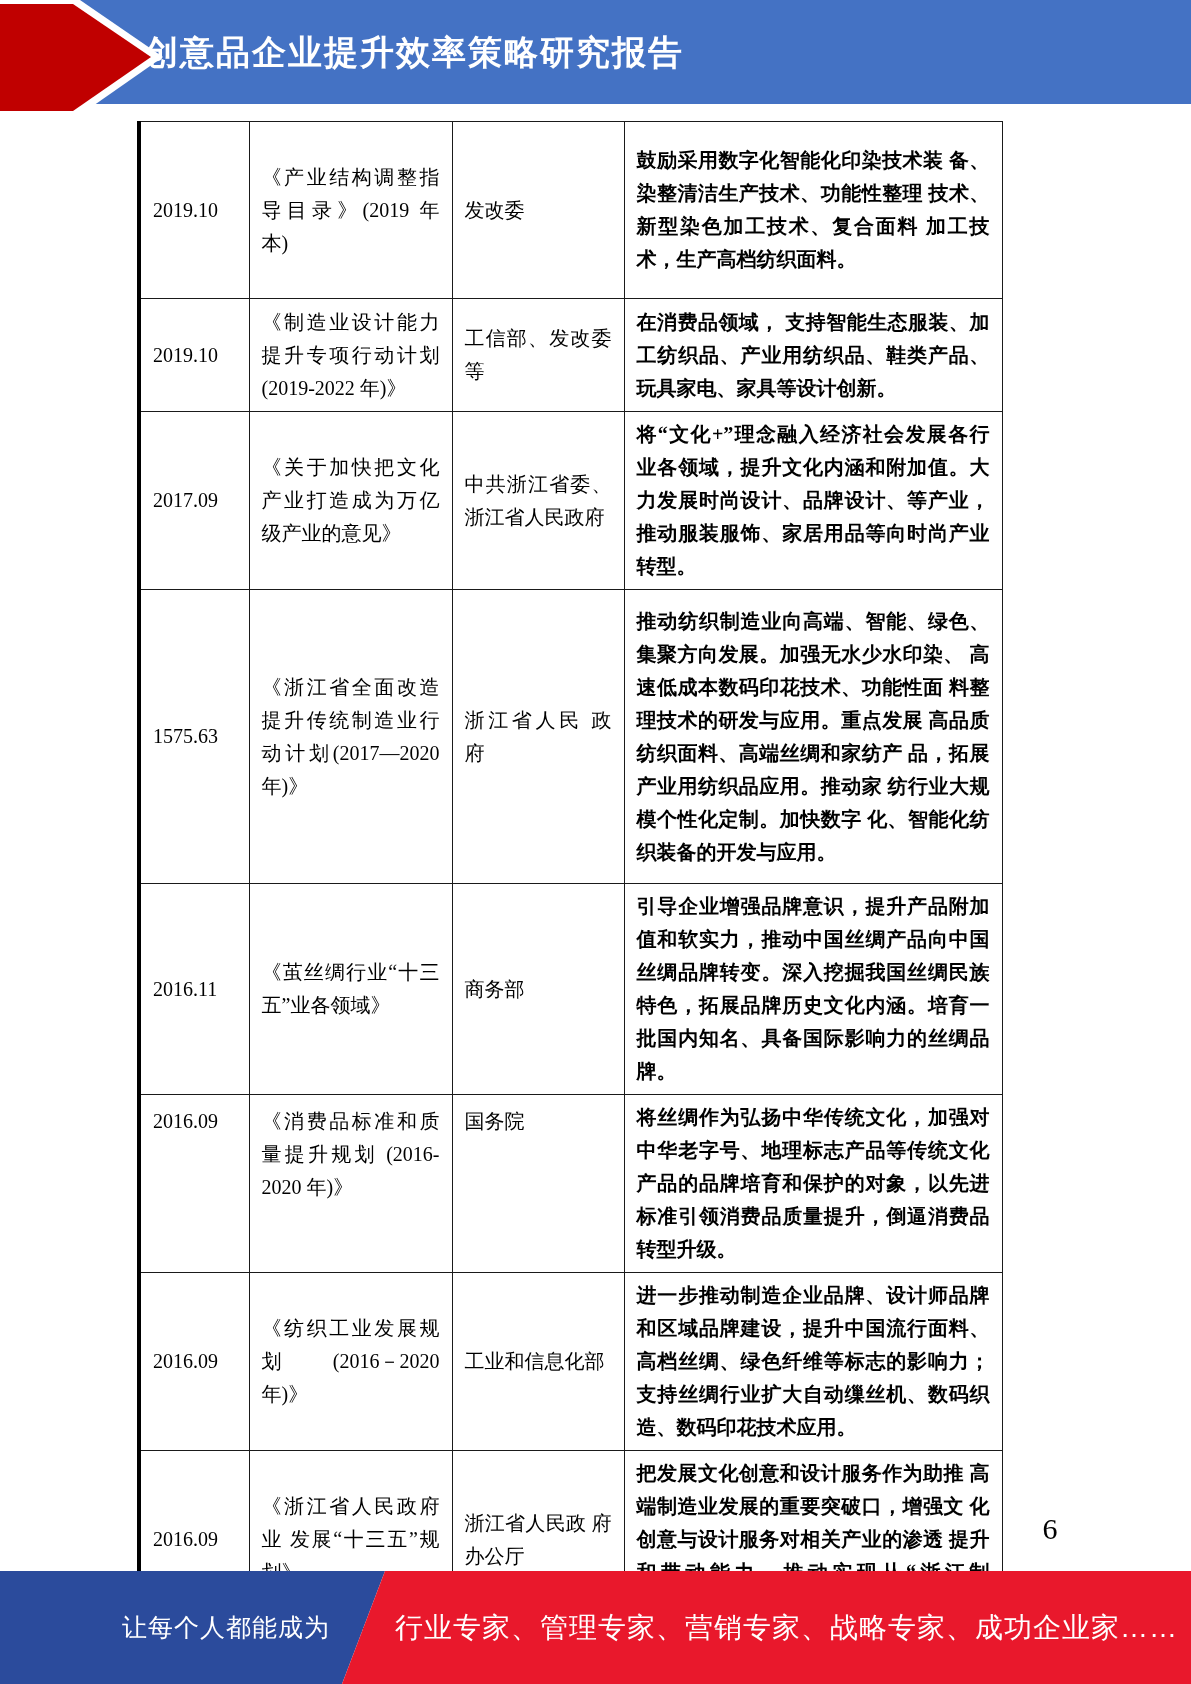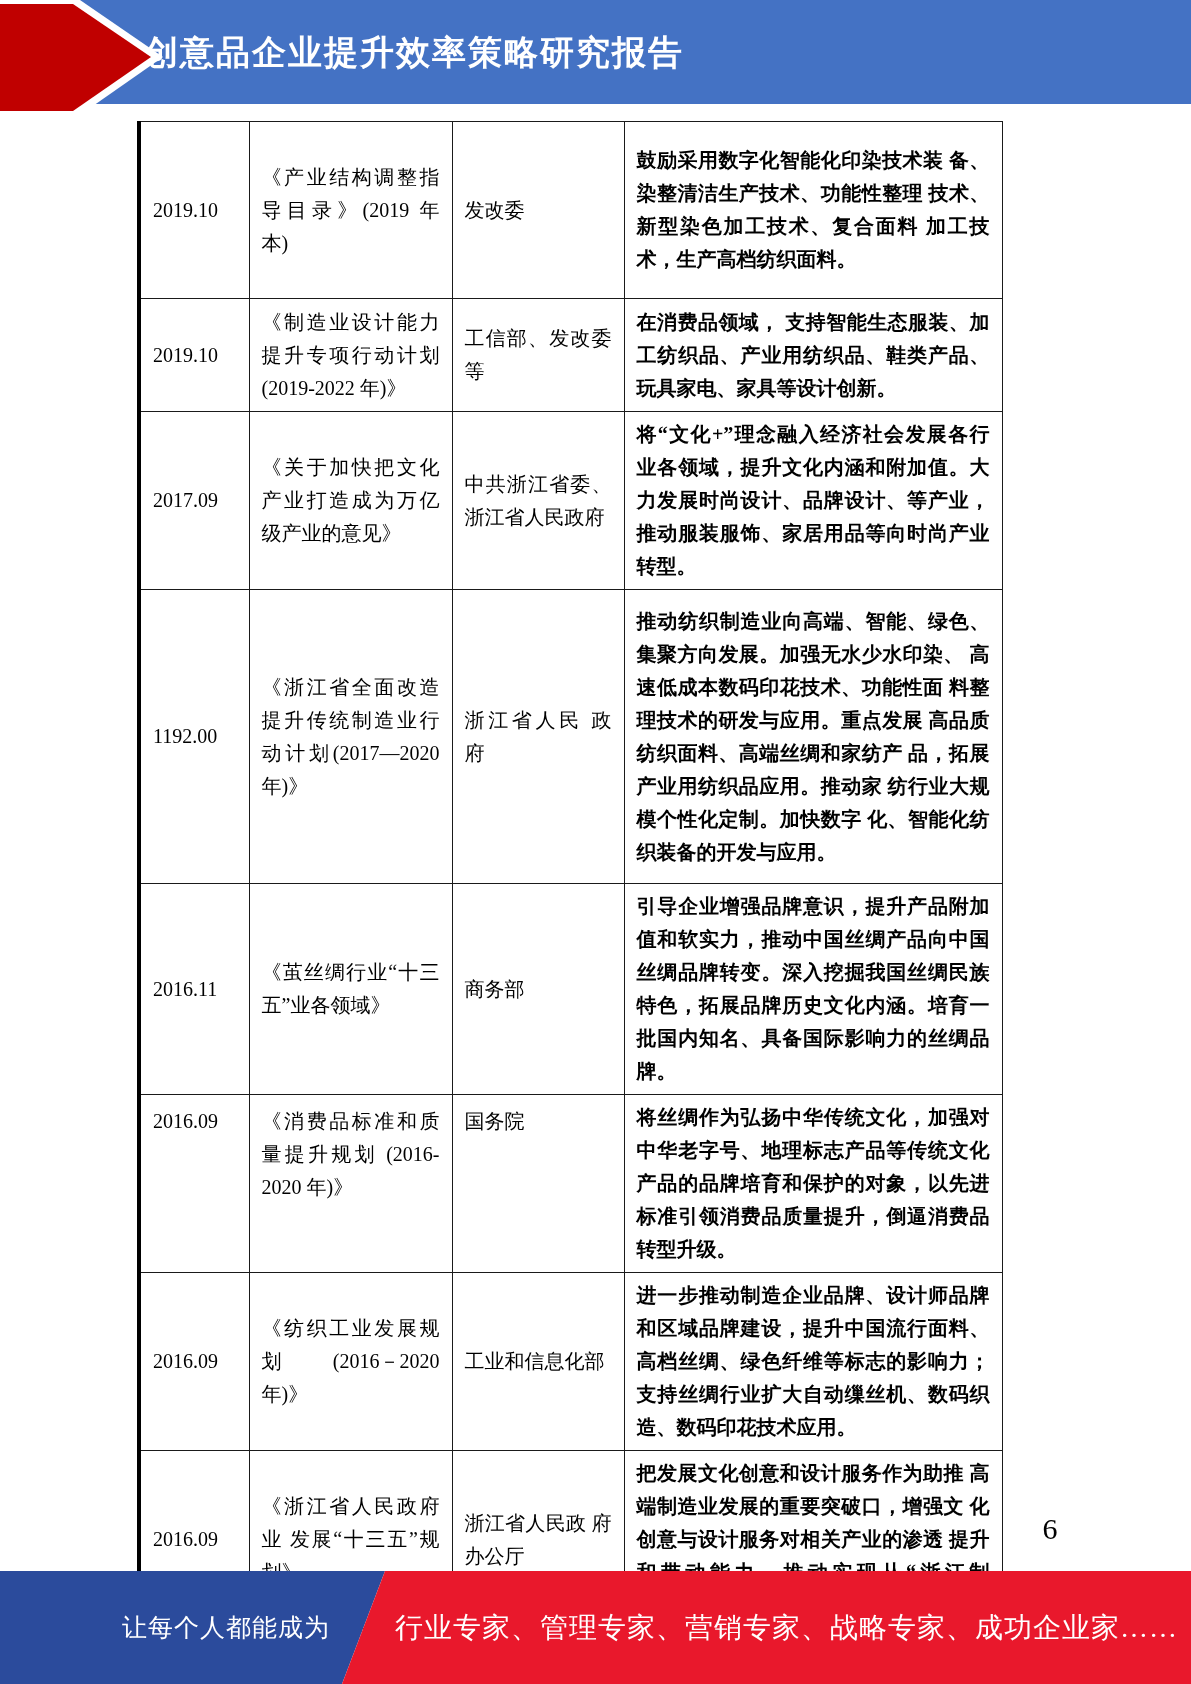--- a/index.html
+++ b/index.html
@@ -91,21 +91,21 @@
     color:#ffffff;
     font-family:"Liberation Sans","DejaVu Sans",sans-serif;
     font-size:25px;
     letter-spacing:1px;
     white-space:nowrap;
   }
   .footer-right-text {
     position:absolute; top:0; left:395px;
     height:113px; line-height:113px;
     color:#ffffff;
-    font-family:Liberation Serif, serif;
+    font-family:Liberation Sans, sans-serif;
     font-size:28px;
     letter-spacing:1px;
     white-space:nowrap;
   }
 </style>
 </head>
 <body>
 
 <div class="header-banner">
   <div class="header-title">丝绸文化创意品企业提升效率策略研究报告</div>
@@ -137,21 +137,21 @@
         <td class="col-agency">工信部、发改委等</td>
         <td class="col-desc">在消费品领域， 支持智能生态服装、加工纺织品、产业用纺织品、鞋类产品、玩具家电、家具等设计创新。</td>
       </tr>
       <tr>
         <td class="col-date">2017.09</td>
         <td class="col-name">《关于加快把文化产业打造成为万亿级产业的意见》</td>
         <td class="col-agency">中共浙江省委、浙江省人民政府</td>
         <td class="col-desc">将“文化+”理念融入经济社会发展各行 业各领域，提升文化内涵和附加值。大 力发展时尚设计、品牌设计、等产业， 推动服装服饰、家居用品等向时尚产业 转型。</td>
       </tr>
       <tr>
-        <td class="col-date">1192.00</td>
+        <td class="col-date">1575.63</td>
         <td class="col-name">《浙江省全面改造提升传统制造业行 动计划(2017—2020 年)》</td>
         <td class="col-agency">浙江省人民 政 府</td>
         <td class="col-desc">推动纺织制造业向高端、智能、绿色、 集聚方向发展。加强无水少水印染、 高速低成本数码印花技术、功能性面 料整理技术的研发与应用。重点发展 高品质纺织面料、高端丝绸和家纺产 品，拓展产业用纺织品应用。推动家 纺行业大规模个性化定制。加快数字 化、智能化纺织装备的开发与应用。</td>
       </tr>
       <tr>
         <td class="col-date">2016.11</td>
         <td class="col-name">《茧丝绸行业“十三五”业各领域》</td>
         <td class="col-agency">商务部</td>
         <td class="col-desc">引导企业增强品牌意识，提升产品附加值和软实力，推动中国丝绸产品向中国丝绸品牌转变。深入挖掘我国丝绸民族特色，拓展品牌历史文化内涵。培育一批国内知名、具备国际影响力的丝绸品牌。</td>
       </tr>

